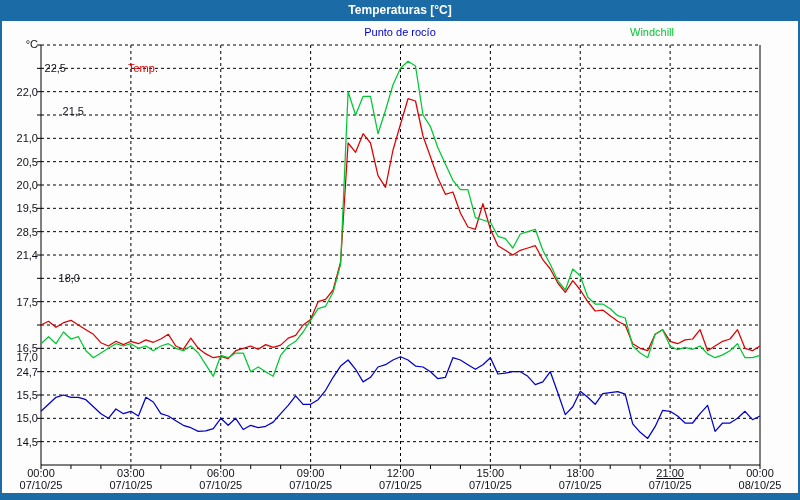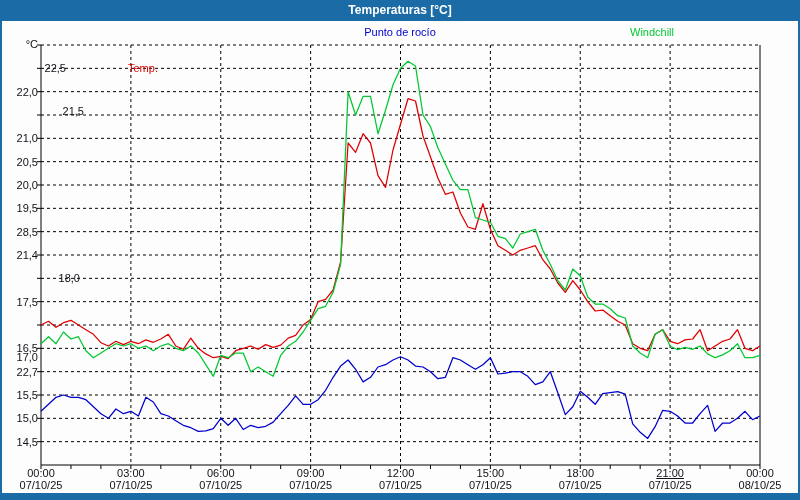--- a/index.html
+++ b/index.html
@@ -119,21 +119,21 @@
       <div class="ylab" style="left: 2px; top: 132.333px;">21,0</div>
       <div class="ylab" style="left: 2px; top: 155.667px;">20,5</div>
       <div class="ylab" style="left: 2px; top: 179px;">20,0</div>
       <div class="ylab" style="left: 2px; top: 202.333px;">19,5</div>
       <div class="ylab" style="left: 2px; top: 225.667px;">28,5</div>
       <div class="ylab" style="left: 2px; top: 249px;">21,4</div>
       <div class="ylab" style="left: 0; top: 272.333px; margin-left: 44px;">18,0</div>
       <div class="ylab" style="left: 2px; top: 295.667px;">17,5</div>
       <div class="ylab" style="left: 2px; top: 319px; margin-top: 32px;">17,0</div>
       <div class="ylab" style="left: 2px; top: 342.333px;">16,5</div>
-      <div class="ylab" style="left: 2px; top: 365.667px;">22,7</div>
+      <div class="ylab" style="left: 2px; top: 365.667px;">24,7</div>
       <div class="ylab" style="left: 2px; top: 389px;">15,5</div>
       <div class="ylab" style="left: 2px; top: 412.333px;">15,0</div>
       <div class="ylab" style="left: 2px; top: 435.667px;">14,5</div>
     </div>
   <div id="xlabels">
       <div class="xlab" style="left: 6px; top: 467px;">00:00</div>
       <div class="xlab" style="left: 6px; top: 479px;">07/10/25</div>
       <div class="xlab" style="left: 95.875px; top: 467px;">03:00</div>
       <div class="xlab" style="left: 95.875px; top: 479px;">07/10/25</div>
       <div class="xlab" style="left: 185.75px; top: 467px; text-align: center;">06:00</div>

